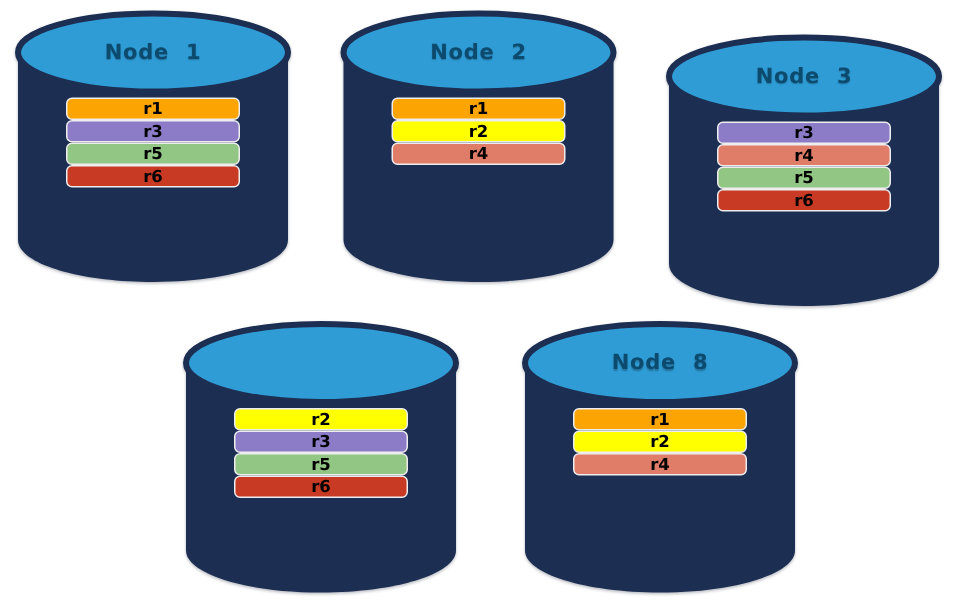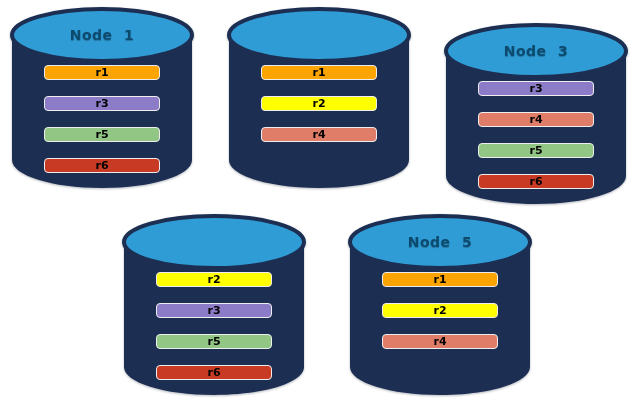--- a/index.html
+++ b/index.html
@@ -40,21 +40,21 @@
   }
   .bars{
     position:absolute;
     top:59px;
     left:35px;
     width:116px;
   }
   .bar{
     box-sizing:border-box;
     height:15px;
-    margin-bottom:16px;
+    margin-bottom:0;
     border:1px solid #ededed;
     border-radius:4px;
     display:flex;
     align-items:center;
     justify-content:center;
     font-size:11px;
     font-weight:700;
     color:#000000;
     line-height:1;
   }
@@ -74,20 +74,21 @@
         <div class="bar" style="background: rgb(140, 124, 199); color: rgb(0, 0, 0);">r3</div>
         <div class="bar" style="background: rgb(146, 198, 132); color: rgb(0, 0, 0);">r5</div>
         <div class="bar" style="background: rgb(201, 58, 36); color: rgb(0, 0, 0);">r6</div>
       </div>
     </div>
     <div class="node" style="left: 226px; top: 6px;">
       <svg width="186" height="184" viewBox="0 0 186 184">
         <path d="M3,29 L3,154 C3,169.5 43,182 93,182 C143,182 183,169.5 183,154 L183,29 Z" fill="#1c2e52"></path>
         <ellipse cx="93" cy="29" rx="90" ry="26" fill="#2f9cd6" stroke="#1c2e52" stroke-width="4"></ellipse>
       </svg>
+      <div class="title">Node 2</div>
       <div class="bars">
         <div class="bar" style="background: rgb(251, 164, 2); color: rgb(0, 0, 0);">r1</div>
         <div class="bar" style="background: rgb(255, 255, 0); color: rgb(0, 0, 0);">r2</div>
         <div class="bar" style="background: rgb(223, 125, 105); color: rgb(0, 0, 0);">r4</div>
       </div>
     </div>
     <div class="node" style="left: 443px; top: 22px;">
       <svg width="186" height="184" viewBox="0 0 186 184">
         <path d="M3,29 L3,154 C3,169.5 43,182 93,182 C143,182 183,169.5 183,154 L183,29 Z" fill="#1c2e52"></path>
         <ellipse cx="93" cy="29" rx="90" ry="26" fill="#2f9cd6" stroke="#1c2e52" stroke-width="4"></ellipse>
@@ -110,20 +111,20 @@
         <div class="bar" style="background: rgb(140, 124, 199); color: rgb(0, 0, 0);">r3</div>
         <div class="bar" style="background: rgb(146, 198, 132); color: rgb(0, 0, 0);">r5</div>
         <div class="bar" style="background: rgb(201, 58, 36); color: rgb(0, 0, 0);">r6</div>
       </div>
     </div>
     <div class="node" style="left: 347px; top: 213px;">
       <svg width="186" height="184" viewBox="0 0 186 184">
         <path d="M3,29 L3,154 C3,169.5 43,182 93,182 C143,182 183,169.5 183,154 L183,29 Z" fill="#1c2e52"></path>
         <ellipse cx="93" cy="29" rx="90" ry="26" fill="#2f9cd6" stroke="#1c2e52" stroke-width="4"></ellipse>
       </svg>
-      <div class="title">Node 5</div>
+      <div class="title">Node 8</div>
       <div class="bars">
         <div class="bar" style="background: rgb(251, 164, 2); color: rgb(0, 0, 0);">r1</div>
         <div class="bar" style="background: rgb(255, 255, 0); color: rgb(0, 0, 0);">r2</div>
         <div class="bar" style="background: rgb(223, 125, 105); color: rgb(0, 0, 0);">r4</div>
       </div>
     </div>
   </div>
 
 </body></html>

